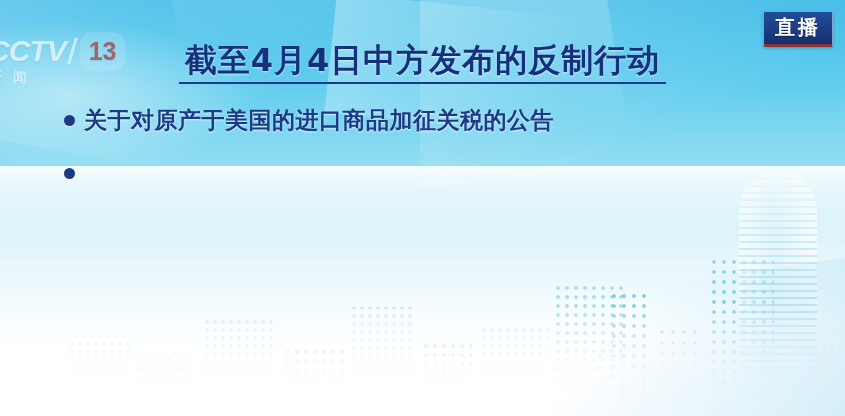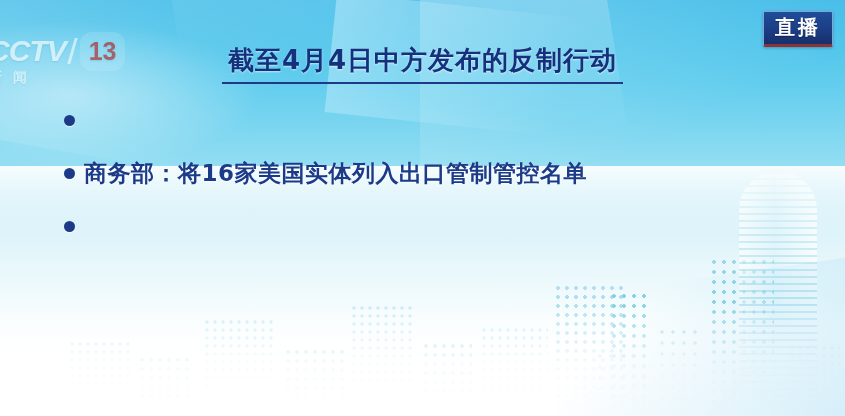--- a/index.html
+++ b/index.html
@@ -215,21 +215,21 @@
   #headline-block {
     position: absolute;
     left: 0;
     top: 44px;
     width: 845px;
     text-align: center;
   }
   #headline {
     display: inline-block;
     font-family: "DejaVu Sans", sans-serif;
-    font-size: 26px;
+    font-size: 32px;
     font-weight: bold;
     color: #15317e;
     letter-spacing: 1px;
     line-height: 32px;
     text-shadow: 0 1px 2px rgba(255,255,255,0.6);
     padding: 0 6px 6px 6px;
     border-bottom: 2px solid #1d3a86;
   }
 
   
@@ -310,23 +310,20 @@
     <span class="live-text">直播</span>
   </div>
 
   <div id="headline-block">
     <span id="headline">截至4月4日中方发布的反制行动</span>
   </div>
 
   <div id="bullet-list">
     <div class="bullet-row">
       <span class="bullet-dot"></span>
-    </div>
-    <div class="bullet-row">
-      <span class="bullet-dot"></span>
-      <span class="bullet-text">商务部：将16家美国实体列入出口管制管控名单</span>
+      <span class="bullet-text">关于对原产于美国的进口商品加征关税的公告</span>
     </div>
     <div class="bullet-row">
       <span class="bullet-dot"></span>
     </div>
   </div>
 
 </div>
 
 </body></html>

